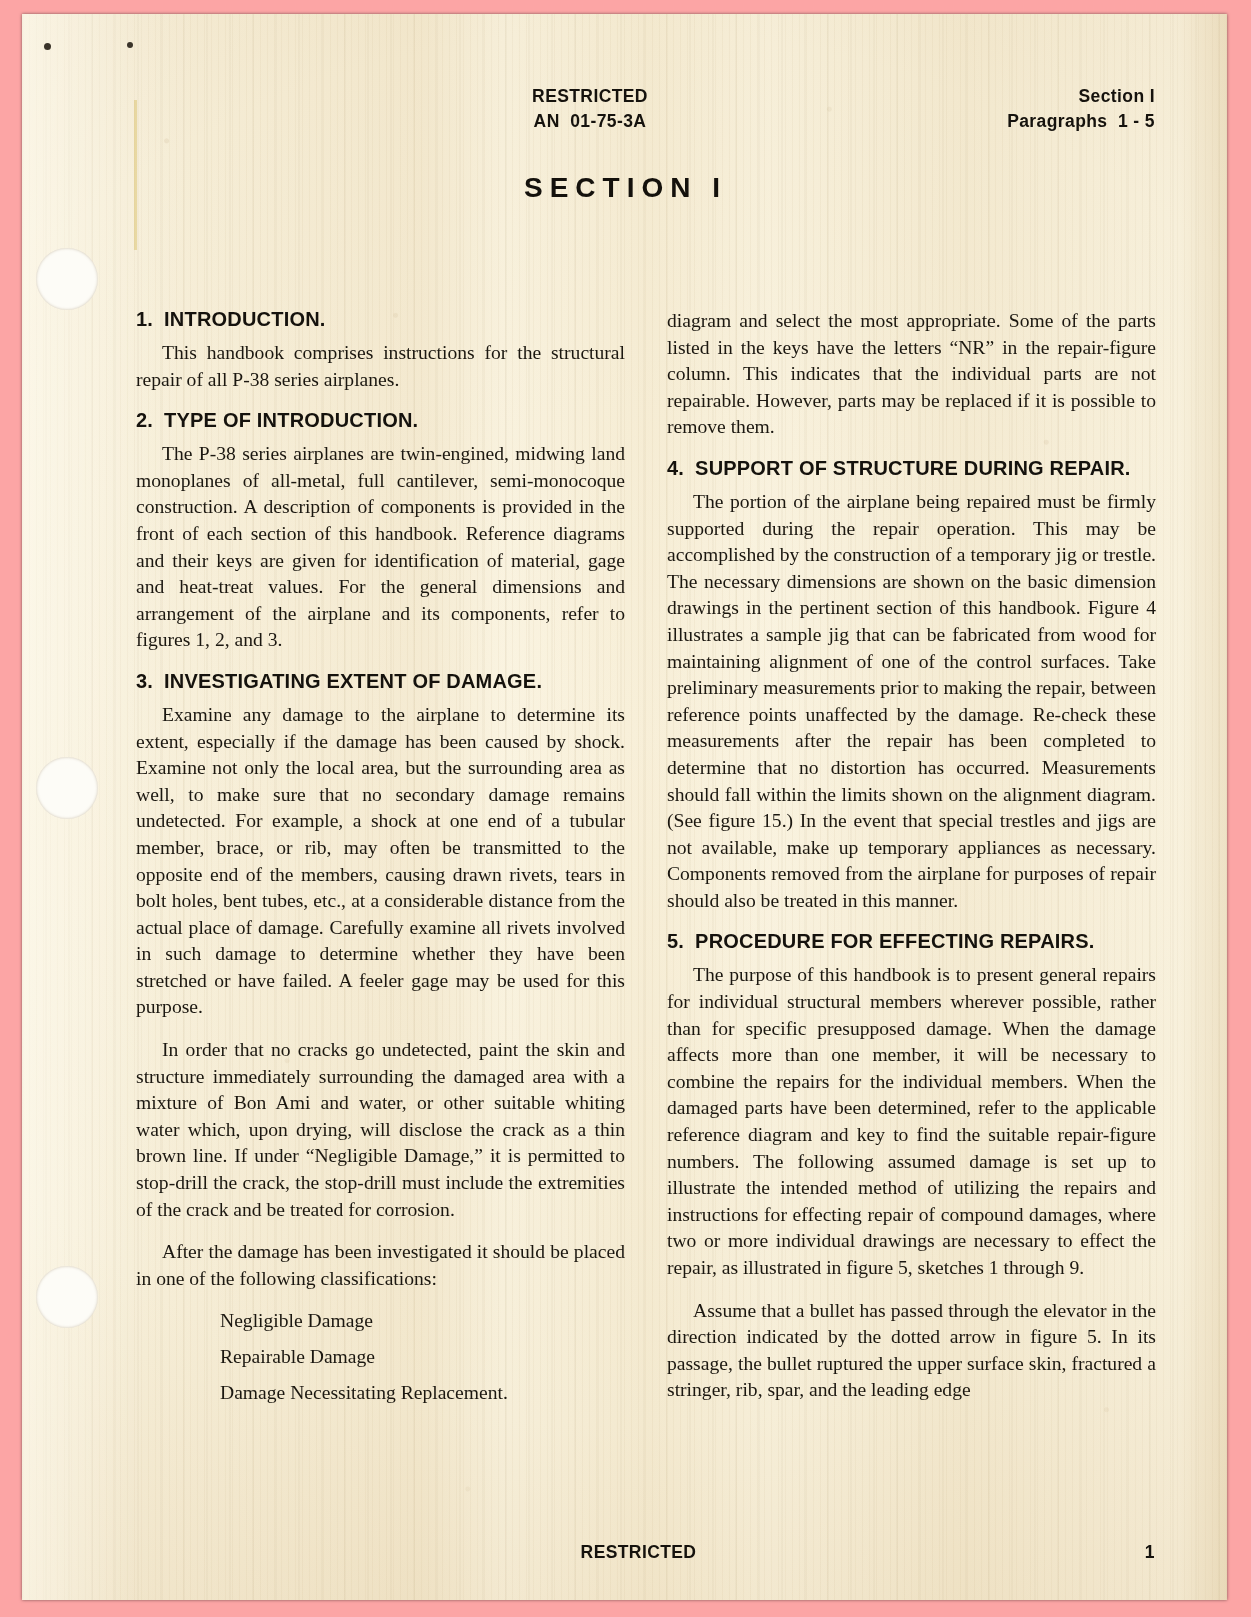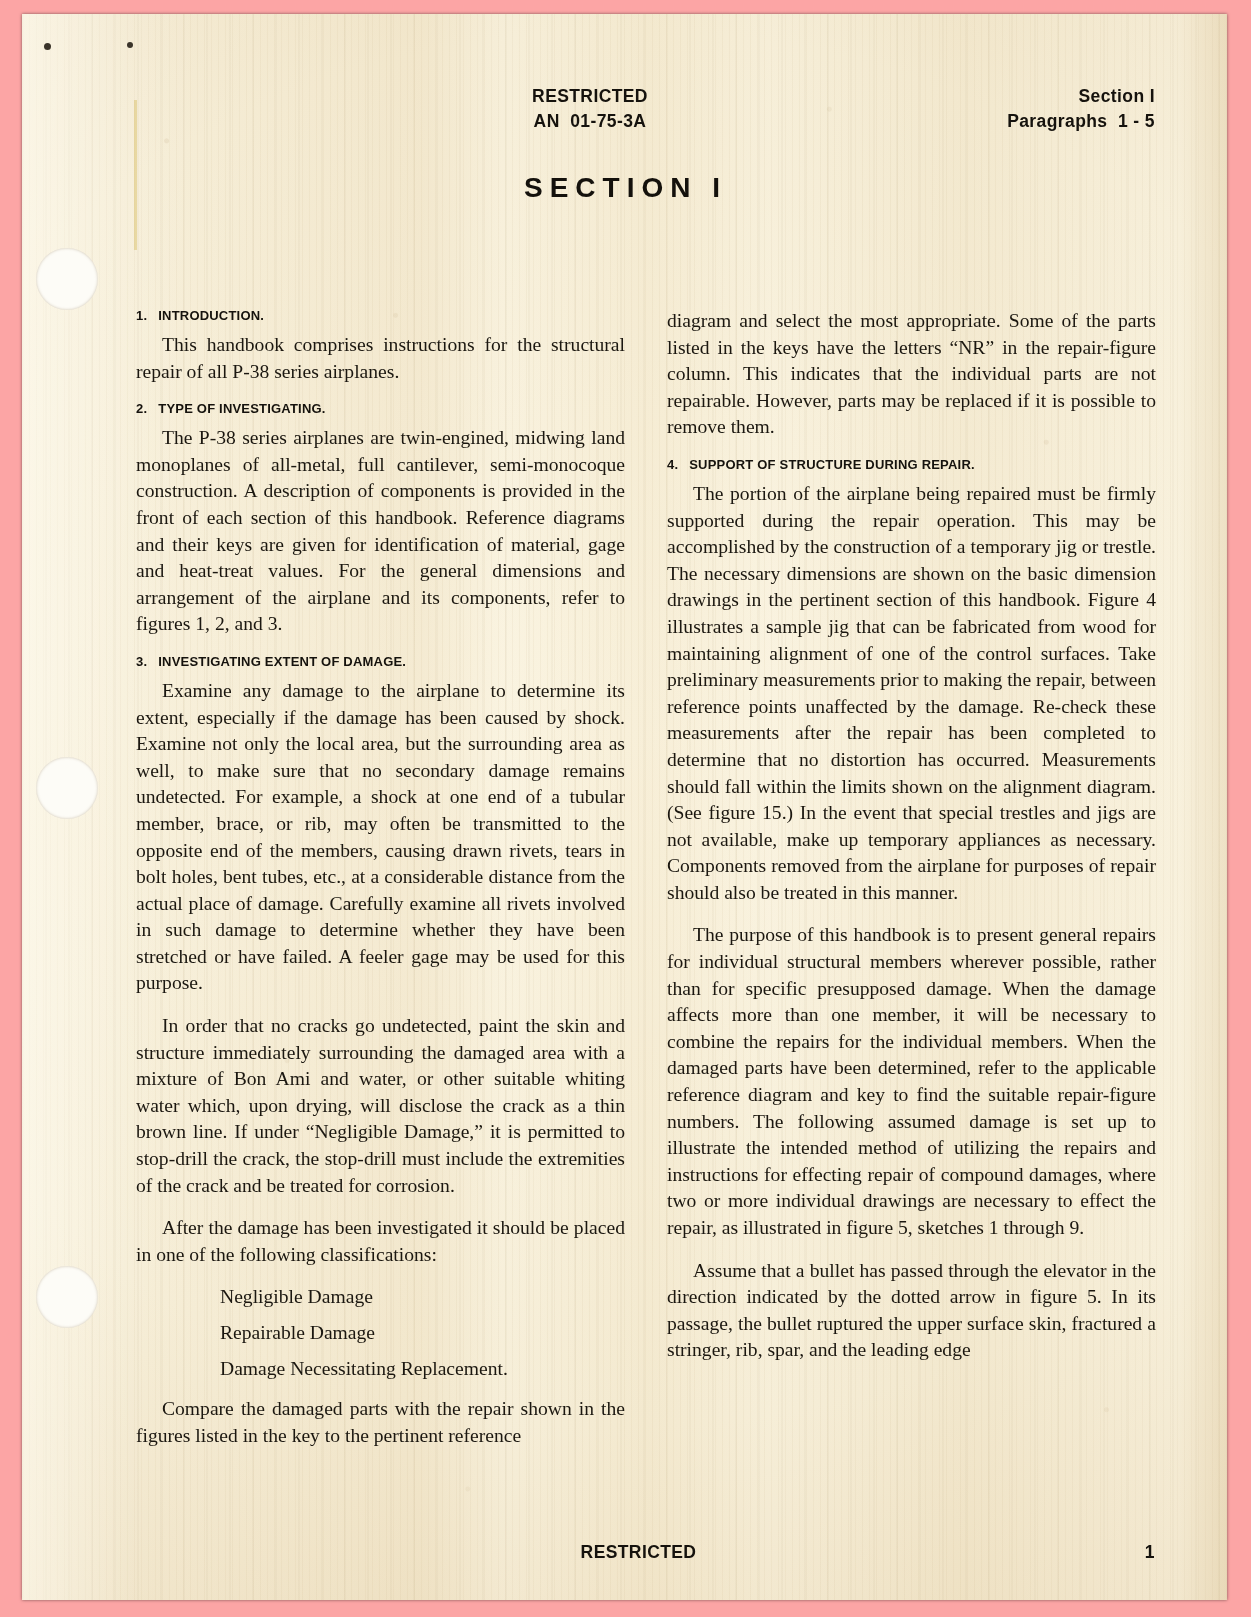--- a/index.html
+++ b/index.html
@@ -160,21 +160,21 @@
     left: 136px;
     width: 1020px;
     display: flex;
     gap: 42px;
   }
   .column { width: 489px; }
 
   h2.para-head {
     font-family: "Liberation Sans", sans-serif;
     font-weight: bold;
-    font-size: 13px;
+    font-size: 20px;
     letter-spacing: 0.2px;
     margin: 0 0 9px 0;
     color: #15120d;
     white-space: nowrap;
   }
   h2.para-head .num { margin-right: 11px; }
 
   p.body {
     margin: 0 0 16px 0;
     font-family: "Liberation Serif", serif;
@@ -259,49 +259,51 @@
     <div id="columns">
 
       <div class="column">
 
         <h2 class="para-head">
           <span class="num">1.</span><span>INTRODUCTION.</span>
         </h2>
         <p class="body">This handbook comprises instructions for the structural repair of all P-38 series airplanes.</p>
 
         <h2 class="para-head gap-before">
-          <span class="num">2.</span><span>TYPE OF INVESTIGATING.</span>
+          <span class="num">2.</span><span>TYPE OF INTRODUCTION.</span>
         </h2>
         <p class="body">The P-38 series airplanes are twin-engined, midwing land monoplanes of all-metal, full cantilever, semi-monocoque construction. A description of components is provided in the front of each section of this handbook. Reference diagrams and their keys are given for identification of material, gage and heat-treat values. For the general dimensions and arrangement of the airplane and its components, refer to figures 1, 2, and 3.</p>
 
         <h2 class="para-head gap-before">
           <span class="num">3.</span><span>INVESTIGATING EXTENT OF DAMAGE.</span>
         </h2>
         <p class="body">Examine any damage to the airplane to determine its extent, especially if the damage has been caused by shock. Examine not only the local area, but the surrounding area as well, to make sure that no secondary damage remains undetected. For example, a shock at one end of a tubular member, brace, or rib, may often be transmitted to the opposite end of the members, causing drawn rivets, tears in bolt holes, bent tubes, etc., at a considerable distance from the actual place of damage. Carefully examine all rivets involved in such damage to determine whether they have been stretched or have failed. A feeler gage may be used for this purpose.</p>
         <p class="body">In order that no cracks go undetected, paint the skin and structure immediately surrounding the damaged area with a mixture of Bon Ami and water, or other suitable whiting water which, upon drying, will disclose the crack as a thin brown line. If under “Negligible Damage,” it is permitted to stop-drill the crack, the stop-drill must include the extremities of the crack and be treated for corrosion.</p>
         <p class="body">After the damage has been investigated it should be placed in one of the following classifications:</p>
 
         <ul class="class-list">
           <li>Negligible Damage</li>
           <li>Repairable Damage</li>
           <li>Damage Necessitating Replacement.</li>
         </ul>
 
-        <p class="body">Compare the damaged parts with the repair shown in the figures listed in the key to the pertinent reference</p>
       </div>
 
       <div class="column">
 
         <p class="body cont">diagram and select the most appropriate. Some of the parts listed in the keys have the letters “NR” in the repair-figure column. This indicates that the individual parts are not repairable. However, parts may be replaced if it is possible to remove them.</p>
 
         <h2 class="para-head gap-before">
           <span class="num">4.</span><span>SUPPORT OF STRUCTURE DURING REPAIR.</span>
         </h2>
         <p class="body">The portion of the airplane being repaired must be firmly supported during the repair operation. This may be accomplished by the construction of a temporary jig or trestle. The necessary dimensions are shown on the basic dimension drawings in the pertinent section of this handbook. Figure 4 illustrates a sample jig that can be fabricated from wood for maintaining alignment of one of the control surfaces. Take preliminary measurements prior to making the repair, between reference points unaffected by the damage. Re-check these measurements after the repair has been completed to determine that no distortion has occurred. Measurements should fall within the limits shown on the alignment diagram. (See figure 15.) In the event that special trestles and jigs are not available, make up temporary appliances as necessary. Components removed from the airplane for purposes of repair should also be treated in this manner.</p>
 
+        <h2 class="para-head gap-before">
+          <span class="num">5.</span><span>PROCEDURE FOR EFFECTING REPAIRS.</span>
+        </h2>
         <p class="body">The purpose of this handbook is to present general repairs for individual structural members wherever possible, rather than for specific presupposed damage. When the damage affects more than one member, it will be necessary to combine the repairs for the individual members. When the damaged parts have been determined, refer to the applicable reference diagram and key to find the suitable repair-figure numbers. The following assumed damage is set up to illustrate the intended method of utilizing the repairs and instructions for effecting repair of compound damages, where two or more individual drawings are necessary to effect the repair, as illustrated in figure 5, sketches 1 through 9.</p>
         <p class="body">Assume that a bullet has passed through the elevator in the direction indicated by the dotted arrow in figure 5. In its passage, the bullet ruptured the upper surface skin, fractured a stringer, rib, spar, and the leading edge</p>
       </div>
     </div>
 
     <div id="footer">
       <span class="fcenter">RESTRICTED</span>
       <span class="fright">1</span>
     </div>
 

